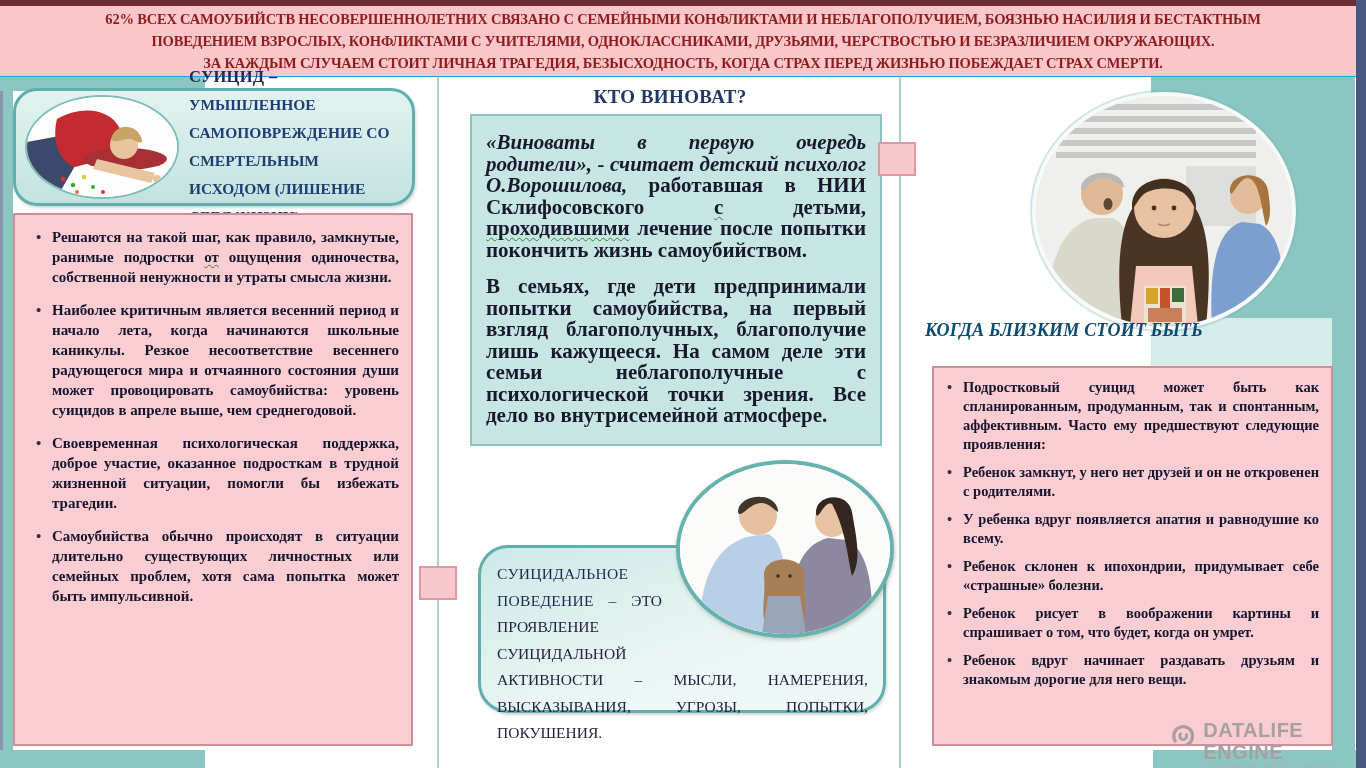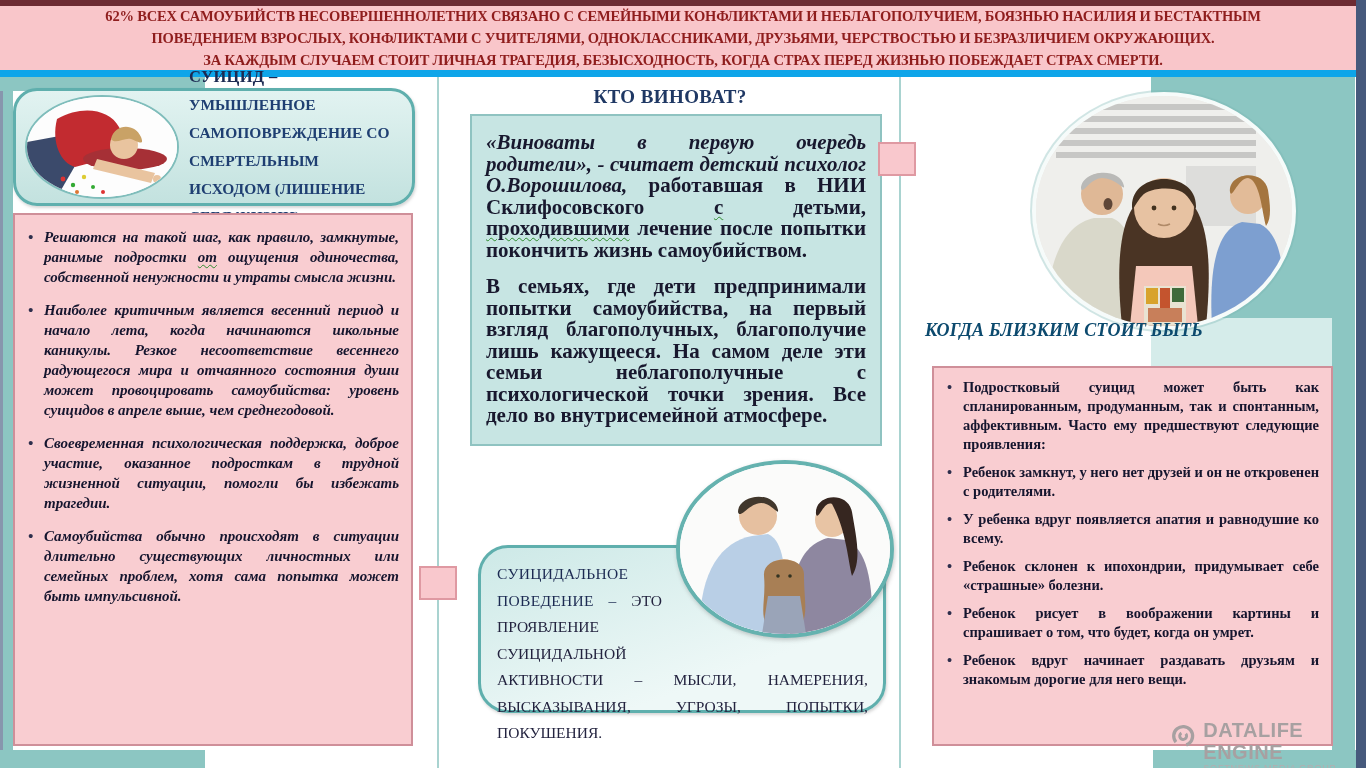--- a/index.html
+++ b/index.html
@@ -2,21 +2,21 @@
 <html lang="ru"><head>
 <meta charset="utf-8">
 <style>
   html,body{margin:0;padding:0;}
   body{font-family:"Liberation Serif","DejaVu Serif",serif;background:#ffffff;}
   #page{position:relative;width:1366px;height:768px;overflow:hidden;background:#ffffff;}
 
   
   .top-maroon-bar{position:absolute;left:0;top:0;width:1366px;height:6px;background:#6d2b33;}
   .banner{position:absolute;left:0;top:6px;width:1366px;height:71px;background:#f9c6ca;
-          border-bottom:7px solid #0ea5e9;box-sizing:border-box;
+          border-bottom:1px solid #0ea5e9;box-sizing:border-box;
           display:flex;flex-direction:column;justify-content:center;gap:2px;}
   .banner .bline{white-space:nowrap;overflow:hidden;text-align:center;
           color:#8f1d1d;font-weight:bold;font-size:14.5px;letter-spacing:-0.2px;line-height:20px;}
 
   
   .left-gray-edge{position:absolute;left:0;top:77px;width:3px;height:691px;background:#8796ad;}
   .left-teal-strip{position:absolute;left:3px;top:77px;width:10px;height:691px;background:#8cc6c2;}
   .tl-teal-patch{position:absolute;left:0;top:77px;width:205px;height:14px;background:#8cc6c2;}
   .bl-teal-rect{position:absolute;left:0;top:750px;width:205px;height:18px;background:#8cc6c2;}
   .divider{position:absolute;top:77px;width:2px;height:691px;background:#a9d3d0;z-index:1;}
@@ -35,21 +35,21 @@
   .def-box{position:absolute;left:13px;top:88px;width:402px;height:118px;box-sizing:border-box;
            border:3px solid #5fafad;border-radius:24px;
            background:linear-gradient(180deg,#e2f3f1 0%,#c3e2df 100%);
            display:flex;align-items:center;z-index:2;box-shadow:1px 2px 3px rgba(90,90,90,.25);}
   .def-oval{flex:0 0 150px;height:100px;margin-left:9px;border-radius:50%;overflow:hidden;
             border:2px solid #7fbdbb;background:#fff;box-shadow:0 0 0 2px #ffffff inset;}
   .def-text{flex:1;padding:0 10px 0 10px;color:#1f3f72;font-weight:bold;font-size:15.5px;line-height:28px;}
   .def-text .term{color:#1c2a52;font-size:16.5px;letter-spacing:.3px;}
 
   .left-pink-box{position:absolute;left:13px;top:213px;width:400px;height:533px;box-sizing:border-box;
-                 background:#f9cdd1;border:2px solid #cf8f99;z-index:2;padding:12px 12px 6px 8px;font-style:italic;}
+                 background:#f9cdd1;border:2px solid #cf8f99;z-index:2;padding:12px 12px 6px 16px;}
   ul.bullets{margin:0;padding:0;list-style:none;}
   ul.bullets li{position:relative;padding-left:21px;margin-bottom:13px;
                 font-size:15px;font-weight:bold;line-height:20px;color:#15152e;text-align:justify;}
   ul.bullets li::before{content:"•";position:absolute;left:5px;top:0;color:#2e2e4c;}
   .wavy{text-decoration:underline;text-decoration-style:wavy;text-decoration-color:#2e8b2e;text-decoration-thickness:1px;text-underline-offset:2px;}
 
   
   .mid-heading{position:absolute;left:455px;top:86px;width:430px;text-align:center;z-index:2;
                color:#1f3864;font-weight:bold;font-size:19px;letter-spacing:.4px;}
   .quote-box{position:absolute;left:470px;top:114px;width:412px;height:332px;box-sizing:border-box;

